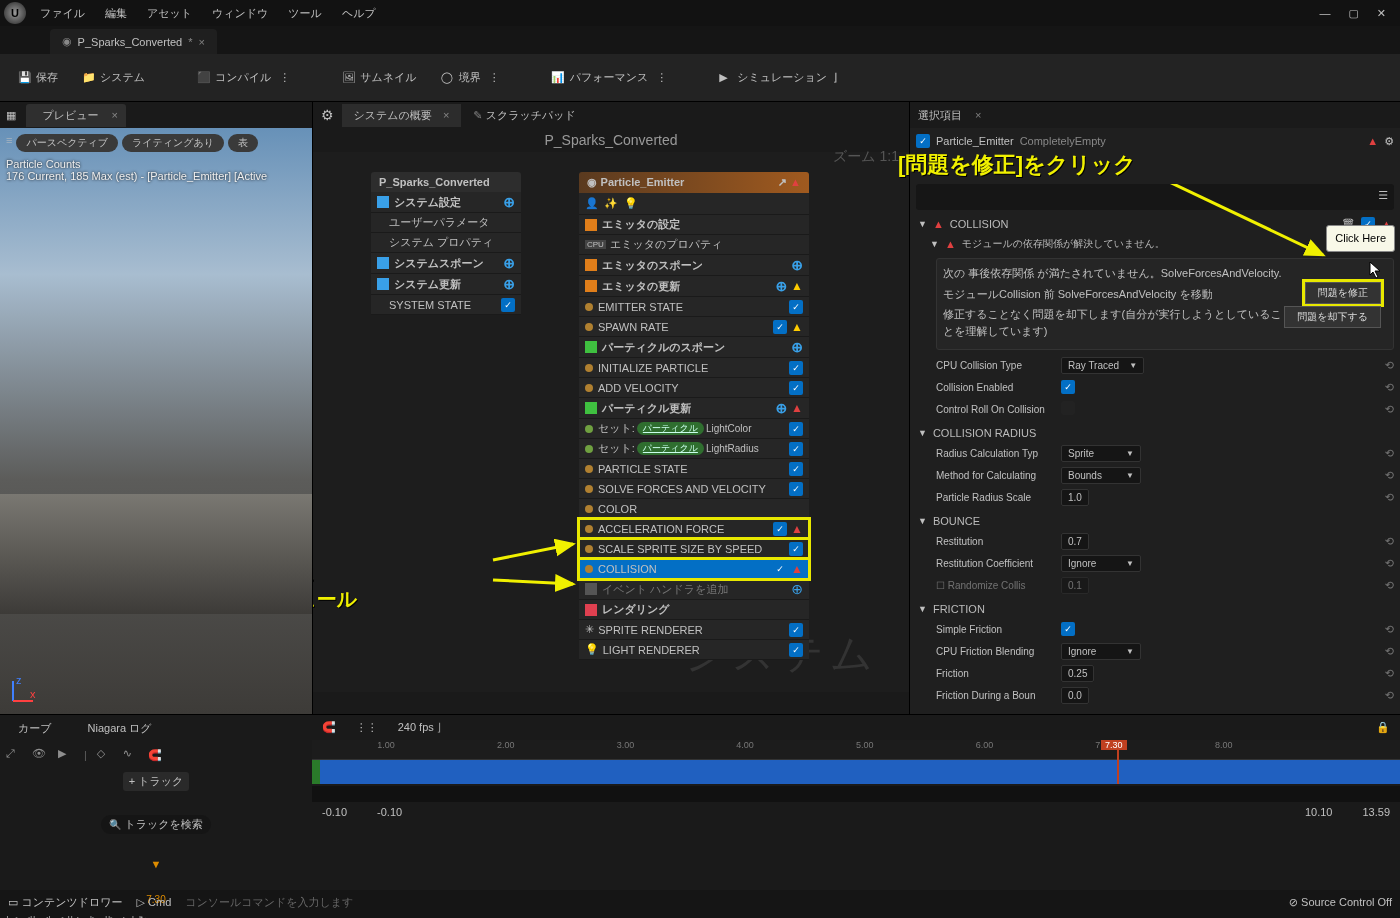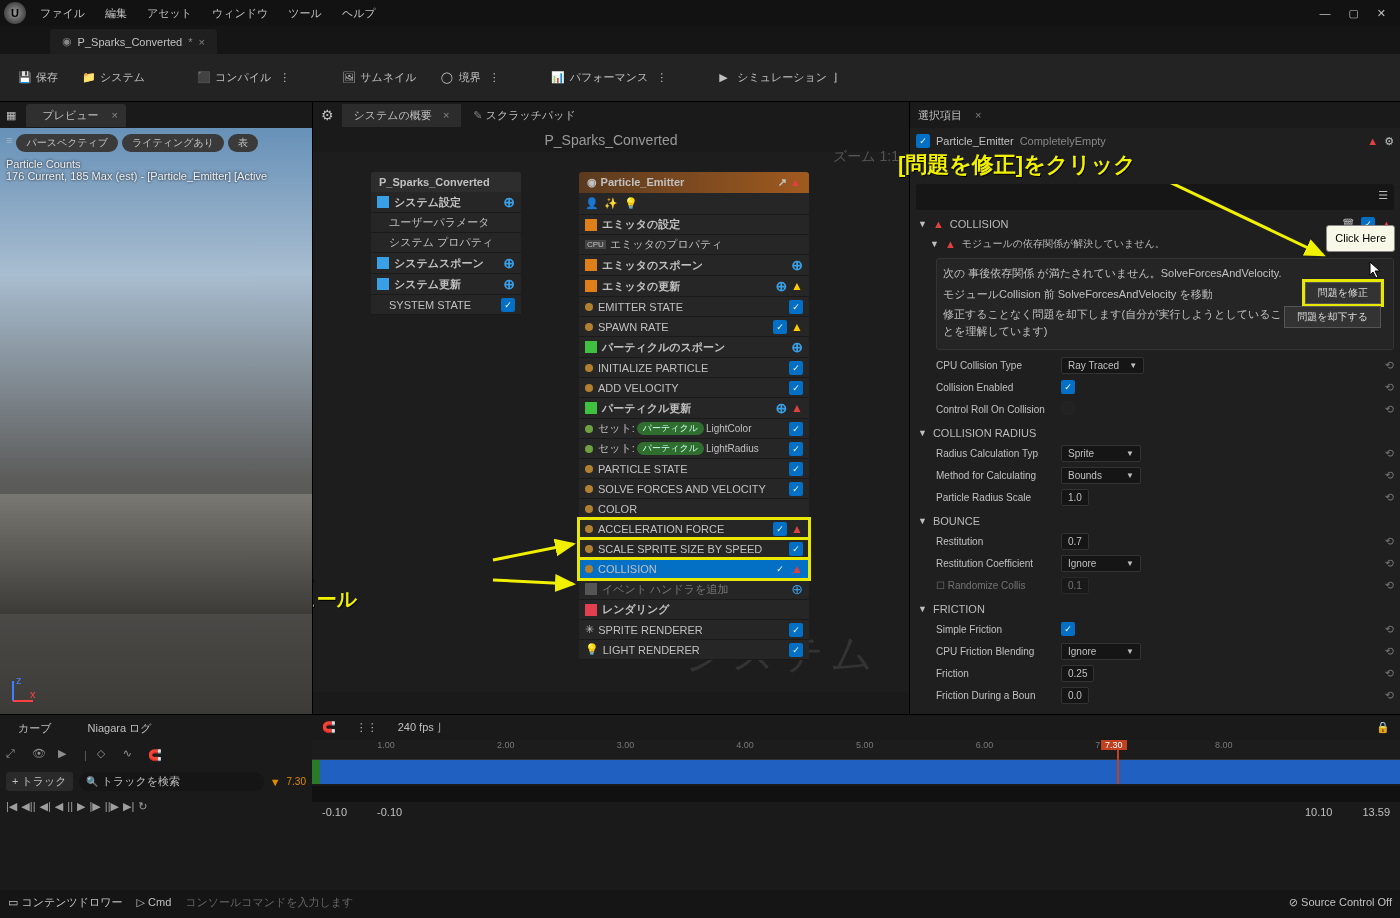--- a/index.html
+++ b/index.html
@@ -39,21 +39,21 @@
 .node-title { padding:4px 8px; background:#2d2d2d; border-radius:3px 3px 0 0; font-weight:bold; font-size:11px; }
 .node-title.emitter { background: linear-gradient(90deg, #5a3a1f, #a05a1f); color:#fff; }
 .node-row { display:flex; align-items:center; padding:2px 6px; min-height:20px; background:#262626; border-bottom:1px solid #1a1a1a; position:relative; }
 .node-row.section { font-weight:bold; }
 .node-row .chk { margin-left:auto; width:14px; height:14px; background:#036fc5; border-radius:2px; display:flex;align-items:center;justify-content:center;color:#fff;font-size:9px; }
 .node-row .plus { margin-left:auto; color:#39a0e8; font-size:14px; }
 .node-row .warn { color:#ffcc00; margin-left:4px; font-size:12px; }
 .node-row .err { color:#e04040; margin-left:4px; font-size:12px; }
 .dot { width:8px; height:8px; border-radius:50%; margin-right:5px; flex-shrink:0; }
 .ico { width:12px; height:12px; margin-right:5px; background:#888; flex-shrink:0; display:flex;align-items:center;justify-content:center; font-size:9px;}
-.tiny-pill { background:#2f6e2f; border-radius:8px; padding:0 6px; font-size:9px; color:#cfe; margin:0 2px; }
+.tiny-pill { background:#2f6e2f; border-radius:8px; padding:0 6px; font-size:9px; color:#cfe; margin:0 2px;text-decoration:underline; }
 .node-row.highlighted { outline: 3px solid #e8e800; outline-offset: -1px; z-index:2; }
 .node-row.selected { background:#036fc5; color:#fff; }
 .annotation { position:absolute; color:#f0f000; font-size:20px; font-weight:bold; text-shadow: 1px 1px 0 #000; z-index:50; }
 .arrow-line { position:absolute; stroke:#f0f000; stroke-width:3; fill:none; marker-end:url(#arrowhead); z-index:49; }
 .right { width: 490px; background:#1f1f1f; display:flex; flex-direction:column; }
 .right-tabs { height:26px; display:flex; align-items:center; background:#1a1a1a; padding:0 8px; }
 .right-head { padding:6px; display:flex; align-items:center; gap:6px; }
 .chk-sm { width:14px; height:14px; background:#036fc5; border-radius:2px; display:inline-flex;align-items:center;justify-content:center;font-size:9px;color:#fff; flex-shrink:0;}
 .right-body { flex:1; overflow-y:hidden; padding:0 6px; }
 .search-bar { height:26px; background:#161616; border-radius:3px; margin-bottom:4px; position:relative; }
@@ -73,21 +73,21 @@
 .select-f .dd { margin-left:auto; font-size:8px; }
 .num-f { background:#151515; border:1px solid #333; padding:2px 6px; width:70px; border-radius:2px; font-size:10px; }
 .prop-row .reset { margin-left:auto; opacity:.5; font-size:11px; }
 .tooltip-box { position:absolute; background:#f8f8e8; color:#000; padding:4px 8px; border-radius:3px; font-size:11px; z-index:60; border:1px solid #888; }
 .bottom { height:176px; display:flex; background:#1a1a1a; border-top:1px solid #000; }
 .bottom-left { width:312px; }
 .bl-tabs { display:flex; height:26px; align-items:center; }
 .bl-tabs span { padding:4px 18px; }
 .bl-tools { display:flex; gap:10px; padding:6px; align-items:center; }
 .bl-tools .tool-ico { width:16px;height:16px; opacity:.7; }
-.track-add { display:flex; align-items:center; gap:6px; padding:3px 6px; }
+.track-add { display:flex; align-items:center; gap:24px; padding:3px 6px;flex-direction:column; }
 .track-add .addbtn { background:#2a2a2a; padding:2px 6px; border-radius:3px; }
 .track-add .search { flex:1; background:#151515; border-radius:10px; padding:2px 8px; font-size:10px; color:#777; }
 .track-add .num { color:#de8c00; font-size:10px; }
 .item-row { background:#036fc5; padding:3px 6px; font-size:10px; display:flex; align-items:center; gap:4px; }
 .transport { display:flex; gap:4px; padding:6px; }
 .transport span { opacity:.8; }
 .bottom-mid { flex:1; padding:0; }
 .timeline-head { display:flex; align-items:center; height:26px; padding:0 8px; }
 .tl-tools { display:flex; gap:20px; padding:6px 10px; align-items:center; }
 .fps { color:#999; }

